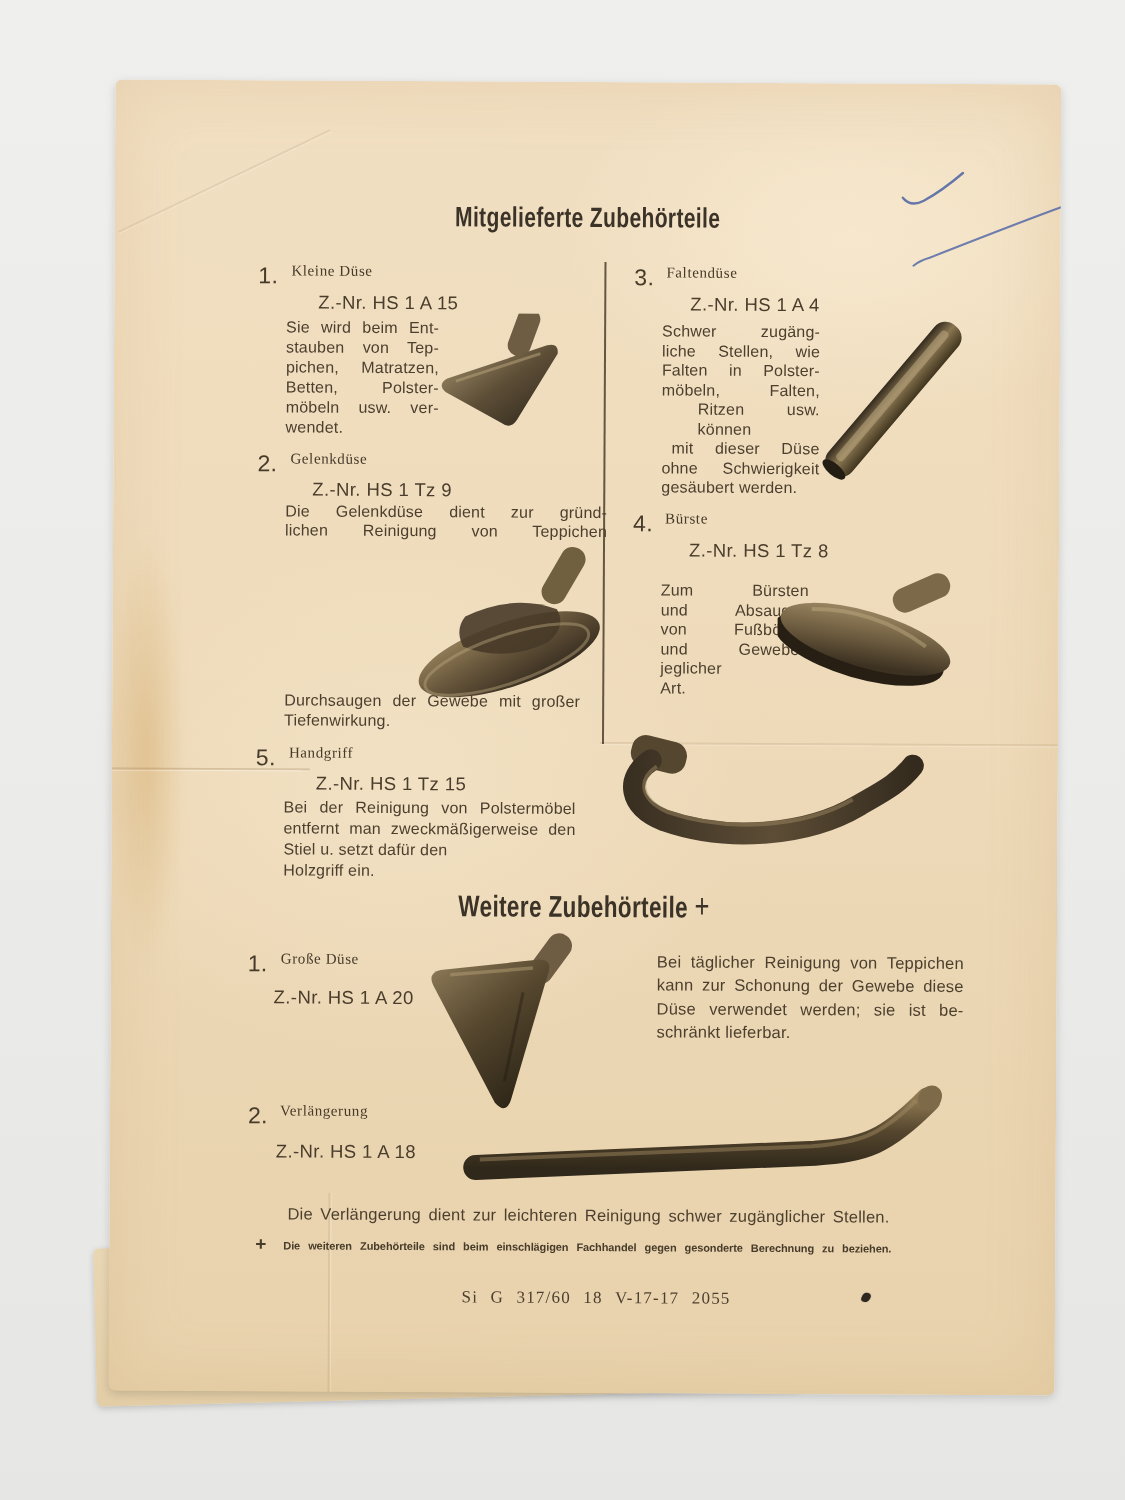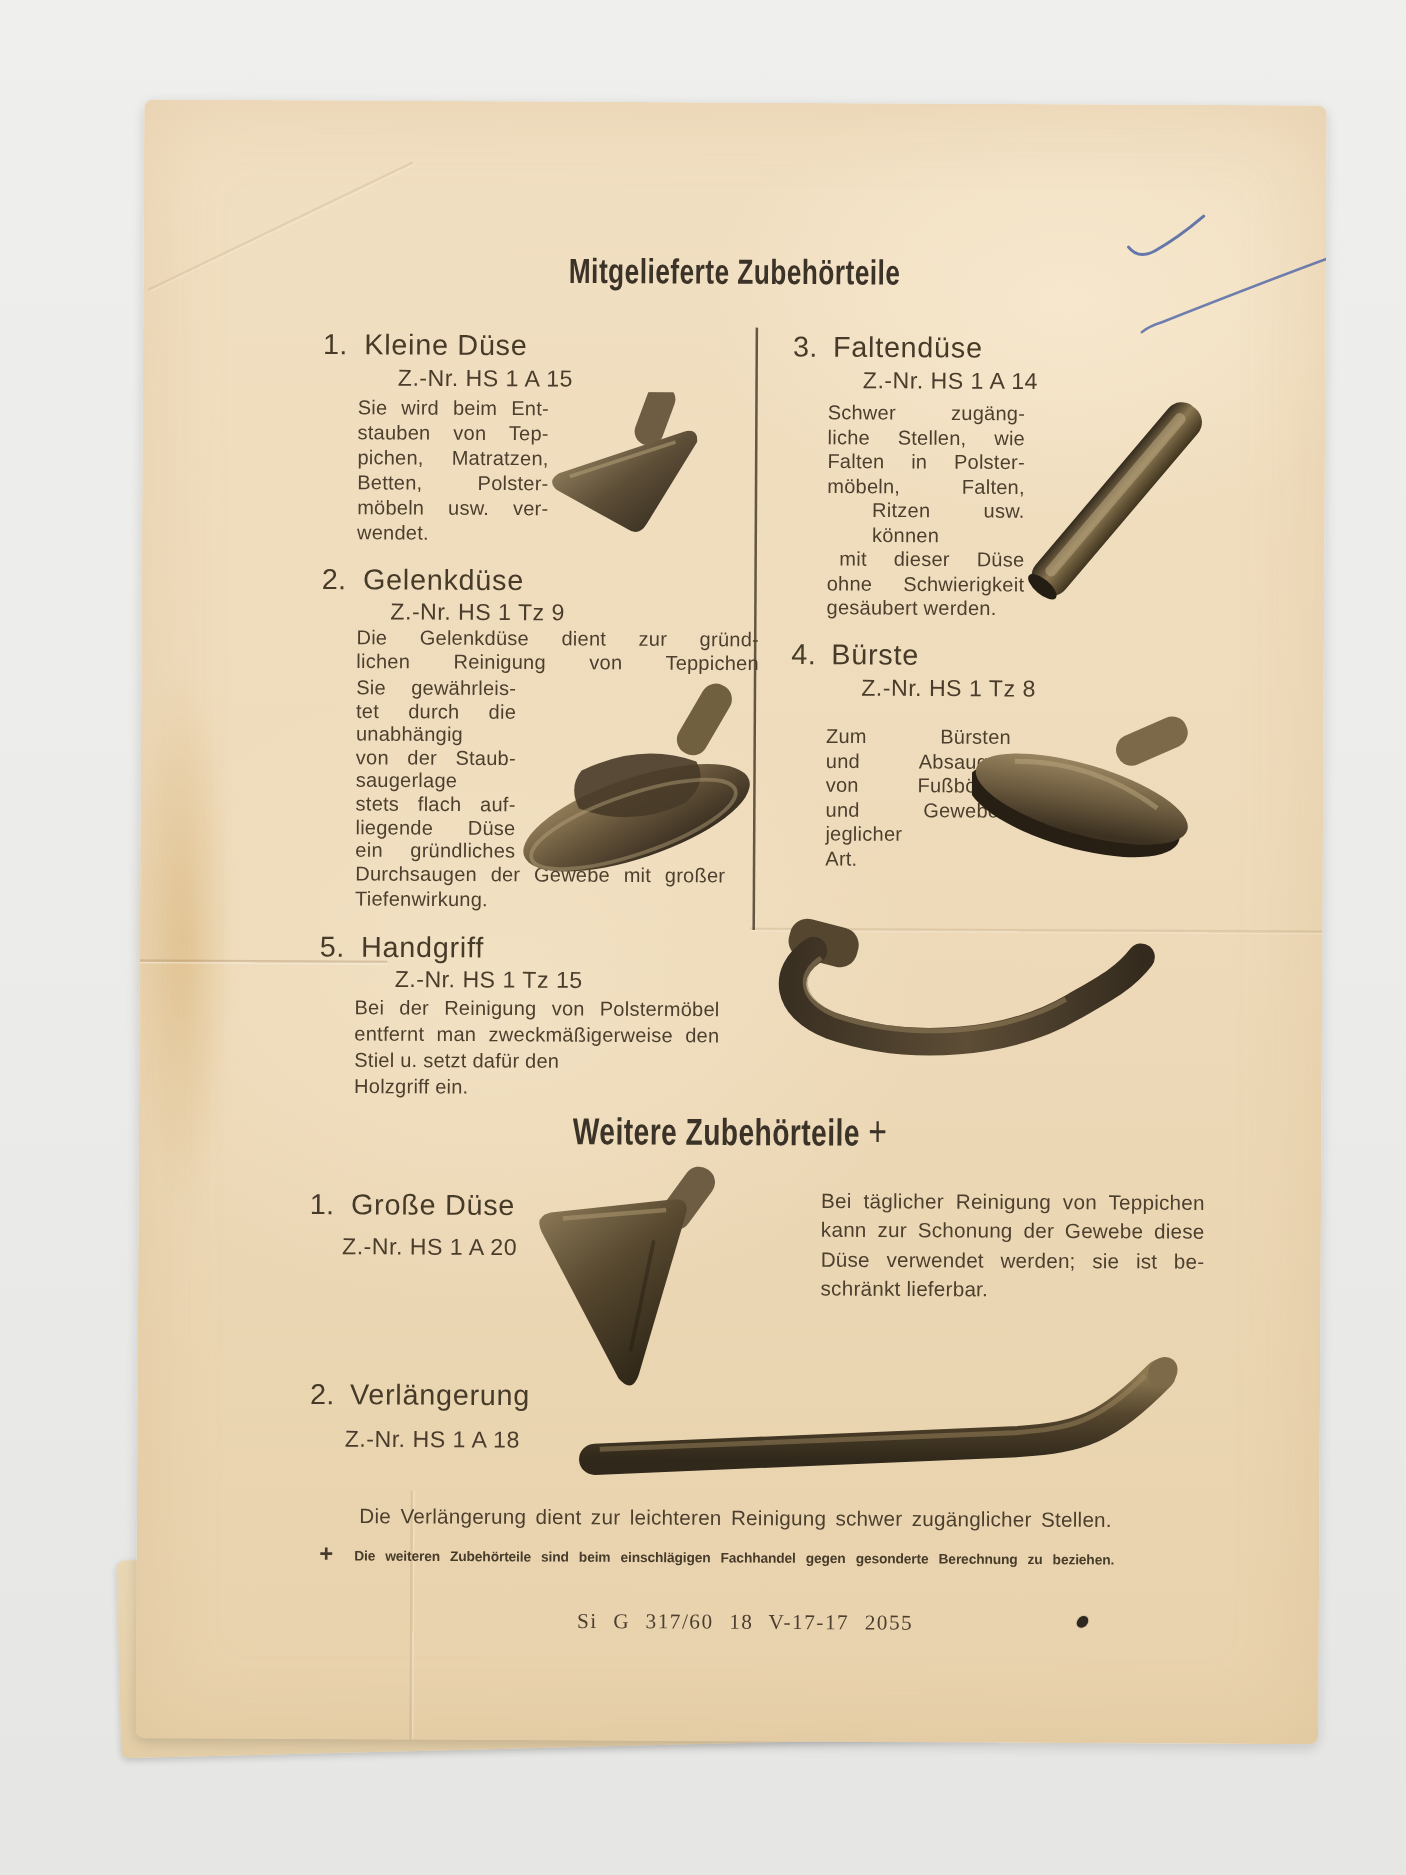--- a/index.html
+++ b/index.html
@@ -32,21 +32,21 @@
     background:radial-gradient(closest-side, rgba(198,142,58,.30), rgba(198,142,58,0));
     filter:blur(5px);border-radius:50%;
   }
   .crease{position:absolute;background:linear-gradient(180deg,rgba(126,92,54,.28),rgba(126,92,54,.12));box-shadow:0 1px 1px rgba(255,250,238,.5);}
   .crease.v{background:linear-gradient(90deg,rgba(126,92,54,.25),rgba(126,92,54,.1));box-shadow:1px 0 1px rgba(255,250,238,.5);}
   .title{
     left:0;width:946px;text-align:center;font-weight:700;color:#3b3228;
     transform:scaleX(.75);letter-spacing:.5px;white-space:nowrap;
   }
   .num{font-size:23px;letter-spacing:.3px;color:#463a29;}
-  .iname{font-size:23px;letter-spacing:.6px;color:#463a29;white-space:nowrap;}
+  .iname{font-size:15px;letter-spacing:.6px;color:#463a29;white-space:nowrap;font-family:Liberation Serif, serif;}
   .part{font-size:18.5px;letter-spacing:.4px;color:#4a3d2c;white-space:nowrap;}
   .body16 .ln{font-size:16px;line-height:20px;color:#4c3f2e;letter-spacing:.2px;}
   .ln{display:block;}
   .j{text-align:justify;text-align-last:justify;}
   .l{text-align:left;}
   .divider{width:1.6px;background:#4c3e2d;opacity:.85;}
   .fig svg{width:100%;height:100%;display:block;}
   .footer-line{font-size:16.5px;color:#4c3f2e;letter-spacing:.2px;}
   .footnote{font-size:11px;font-weight:700;color:#473b2a;letter-spacing:-.1px;}
   .plus-mark{font-size:19px;font-weight:700;color:#473b2a;}
@@ -104,30 +104,20 @@
     </svg>
   </div>
 
   <div class="abs num" style="left:144px;top:370px;">2.</div>
   <div class="abs iname" style="left:177px;top:370px;">Gelenkdüse</div>
   <div class="abs part" style="left:199px;top:398px;text-align:center;">Z.-Nr. HS 1 Tz 9</div>
   <div class="abs body16" style="left:172px;top:421px;width:322px;">
     <span class="ln j" style="line-height:19px;">Die Gelenkdüse dient zur gründ-</span>
     <span class="ln j" style="line-height:19px;">lichen Reinigung von Teppichen</span>
   </div>
-  <div class="abs body16" style="left:172px;top:462px;width:128px;">
-    <span class="ln j" style="line-height:18.6px;">Sie gewährleis-</span>
-    <span class="ln j" style="line-height:18.6px;">tet durch die</span>
-    <span class="ln l" style="line-height:18.6px;">unabhängig</span>
-    <span class="ln j" style="line-height:18.6px;">von der Staub-</span>
-    <span class="ln l" style="line-height:18.6px;">saugerlage</span>
-    <span class="ln j" style="line-height:18.6px;">stets flach auf-</span>
-    <span class="ln j" style="line-height:18.6px;">liegende Düse</span>
-    <span class="ln j" style="line-height:18.6px;">ein gründliches</span>
-  </div>
   <div class="abs body16" style="left:172px;top:610px;width:296px;">
     <span class="ln j" style="line-height:20px;">Durchsaugen der Gewebe mit großer</span>
     <span class="ln l" style="line-height:20px;">Tiefenwirkung.</span>
   </div>
   <div class="abs fig" style="left:295px;top:460px;width:215px;height:175px;">
     <svg viewBox="0 0 215 175">
       <defs>
           <linearGradient id="gf2" x1="0" y1="0" x2="0.6" y2="1">
         <stop offset="0" stop-color="#a08a62"></stop>
             <stop offset="0.55" stop-color="#65543a"></stop>
@@ -138,21 +128,21 @@
         <rect x="150" y="8" width="25" height="62" rx="12" fill="#71603f" transform="rotate(36 162 38)"></rect>
         <ellipse cx="100" cy="112" rx="95" ry="32" fill="url(#gf2)" transform="rotate(-13 100 112)"></ellipse>
         <path d="M60,70 Q110,52 152,72 Q160,90 140,104 Q95,120 55,100 Q48,82 60,70 Z" fill="#473a28" opacity="0.9"></path>
         <ellipse cx="97" cy="117" rx="86" ry="24" fill="none" stroke="#b7a47c" stroke-width="3" opacity="0.45" transform="rotate(-13 97 117)"></ellipse>
       </g>
     </svg>
   </div>
 
   <div class="abs num" style="left:520px;top:182px;">3.</div>
   <div class="abs iname" style="left:552px;top:182px;">Faltendüse</div>
-  <div class="abs part" style="left:576px;top:211px;">Z.-Nr. HS 1 A 14</div>
+  <div class="abs part" style="left:576px;top:211px;">Z.-Nr. HS 1 A 4</div>
   <div class="abs body16" style="left:548px;top:239px;width:158px;">
     <span class="ln j" style="line-height:19.5px;">Schwer zugäng-</span>
     <span class="ln j" style="line-height:19.5px;">liche Stellen, wie</span>
     <span class="ln j" style="line-height:19.5px;">Falten in Polster-</span>
     <span class="ln j" style="line-height:19.5px;">möbeln, Falten,</span>
     <span class="ln j" style="line-height:19.5px;margin-left:36px;">Ritzen usw. können</span>
     <span class="ln j" style="line-height:19.5px;padding-left:10px;">mit dieser Düse</span>
     <span class="ln j" style="line-height:19.5px;">ohne Schwierigkeit</span>
     <span class="ln l" style="line-height:19.5px;">gesäubert werden.</span>
   </div>

